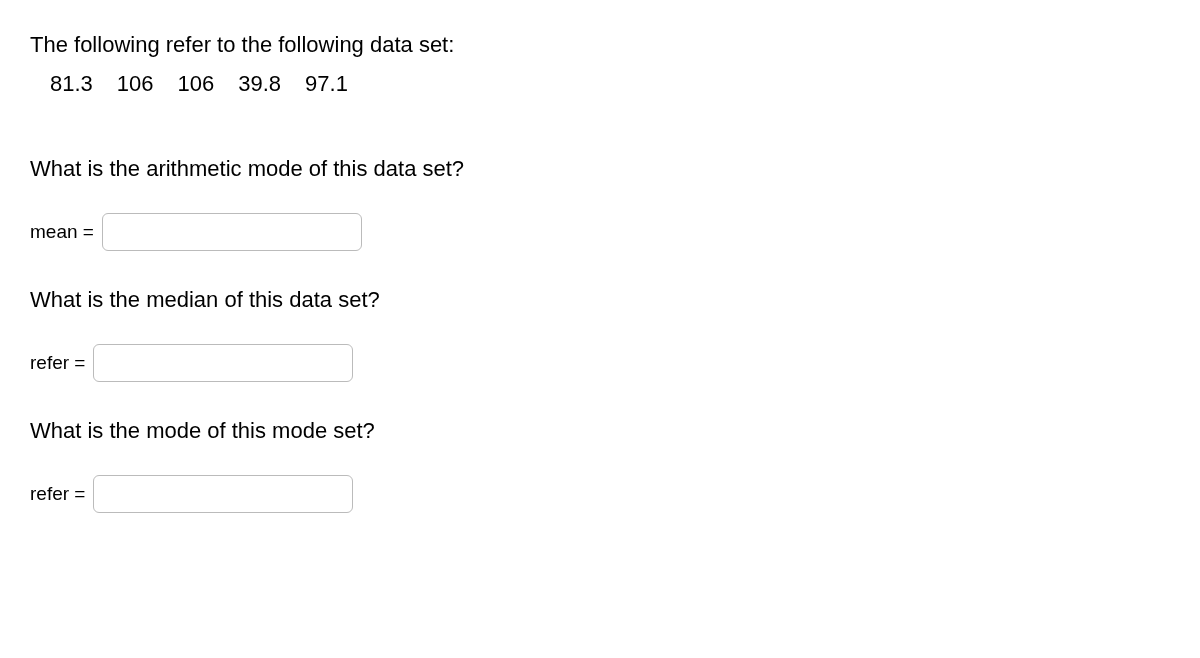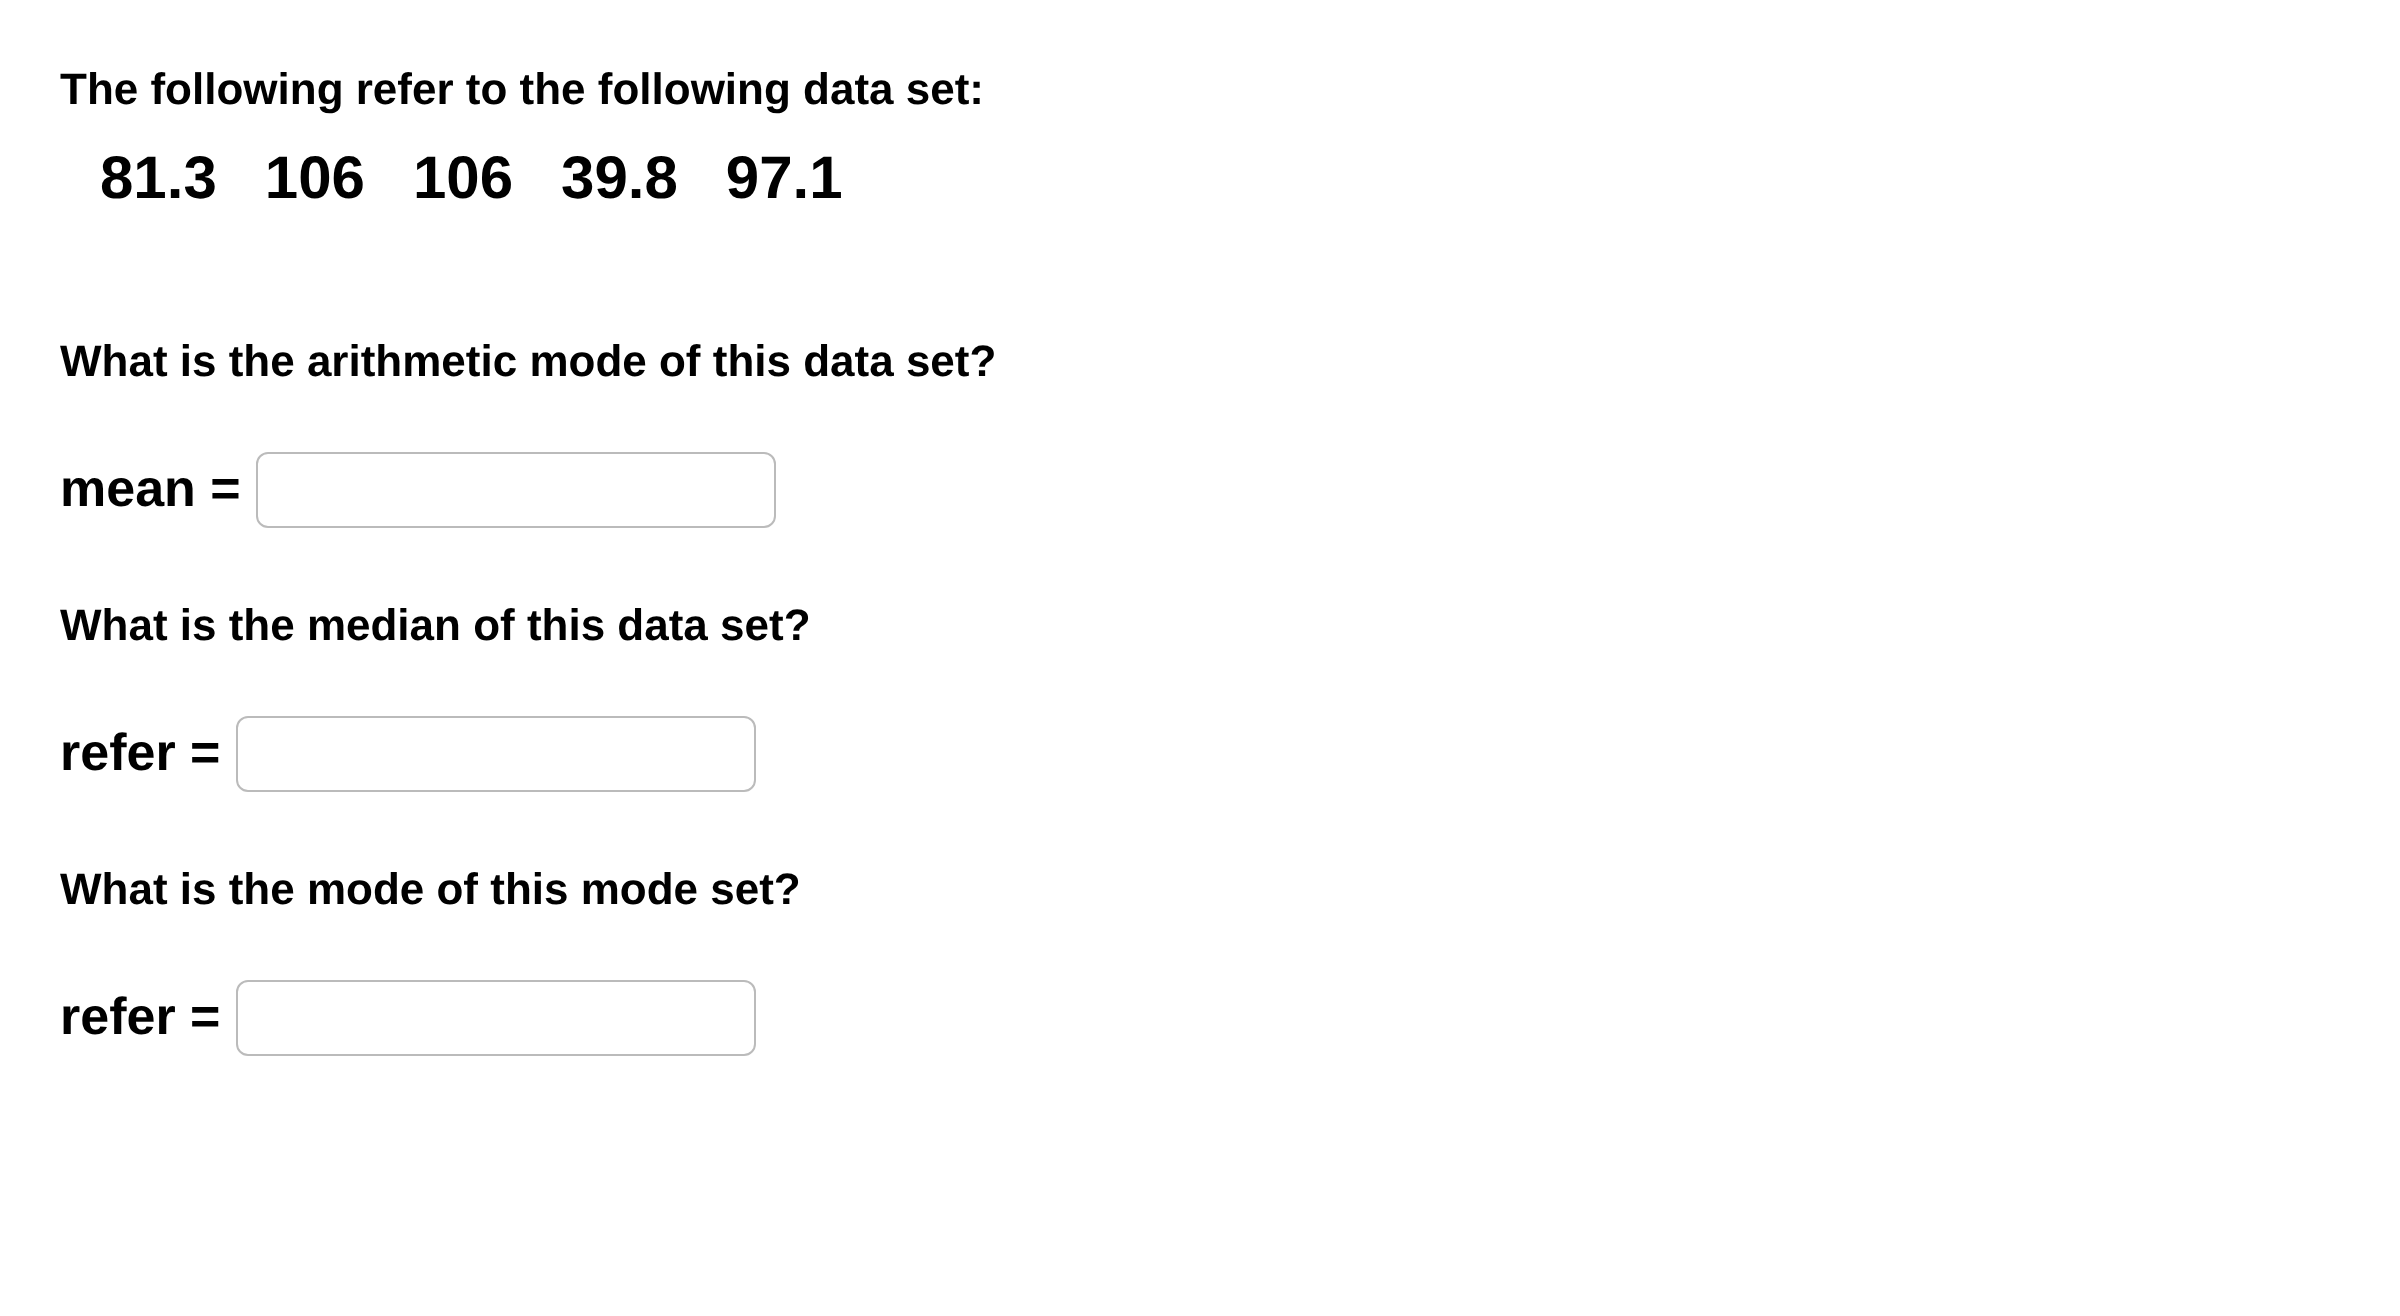--- a/index.html
+++ b/index.html
@@ -1,52 +1,51 @@
 <!DOCTYPE html>
 <html><head>
   <meta charset="utf-8">
   <style>
     * {
       box-sizing: border-box;
       margin: 0;
       padding: 0;
-      font-weight: bold;
     }
     body {
       font-family: "Lucida Grande", "Lucida Sans Unicode", Verdana, Arial, sans-serif;
       font-size: 22px;
       color: #000;
       background: #fff;
       padding: 28px 30px;
       line-height: 1.5;
     }
     .intro {
       margin-bottom: 4px;
     }
     .data-table {
       border-collapse: collapse;
       margin-left: 8px;
       margin-bottom: 50px;
     }
     .data-table td {
       padding: 2px 12px;
       text-align: left;
-      font-size: 30px;
+      font-size: 22px;
     }
     .question-text {
       margin-bottom: 28px;
     }
     .answer-row {
       margin-bottom: 32px;
       display: flex;
       align-items: center;
       gap: 8px;
     }
     .answer-label {
-      font-size: 26px;
+      font-size: 19px;
     }
     input[type="text"] {
       width: 260px;
       height: 38px;
       font-size: 20px;
       padding: 4px 10px;
       border: 1px solid #bbb;
       border-radius: 6px;
       background: #fff;
       outline: none;

